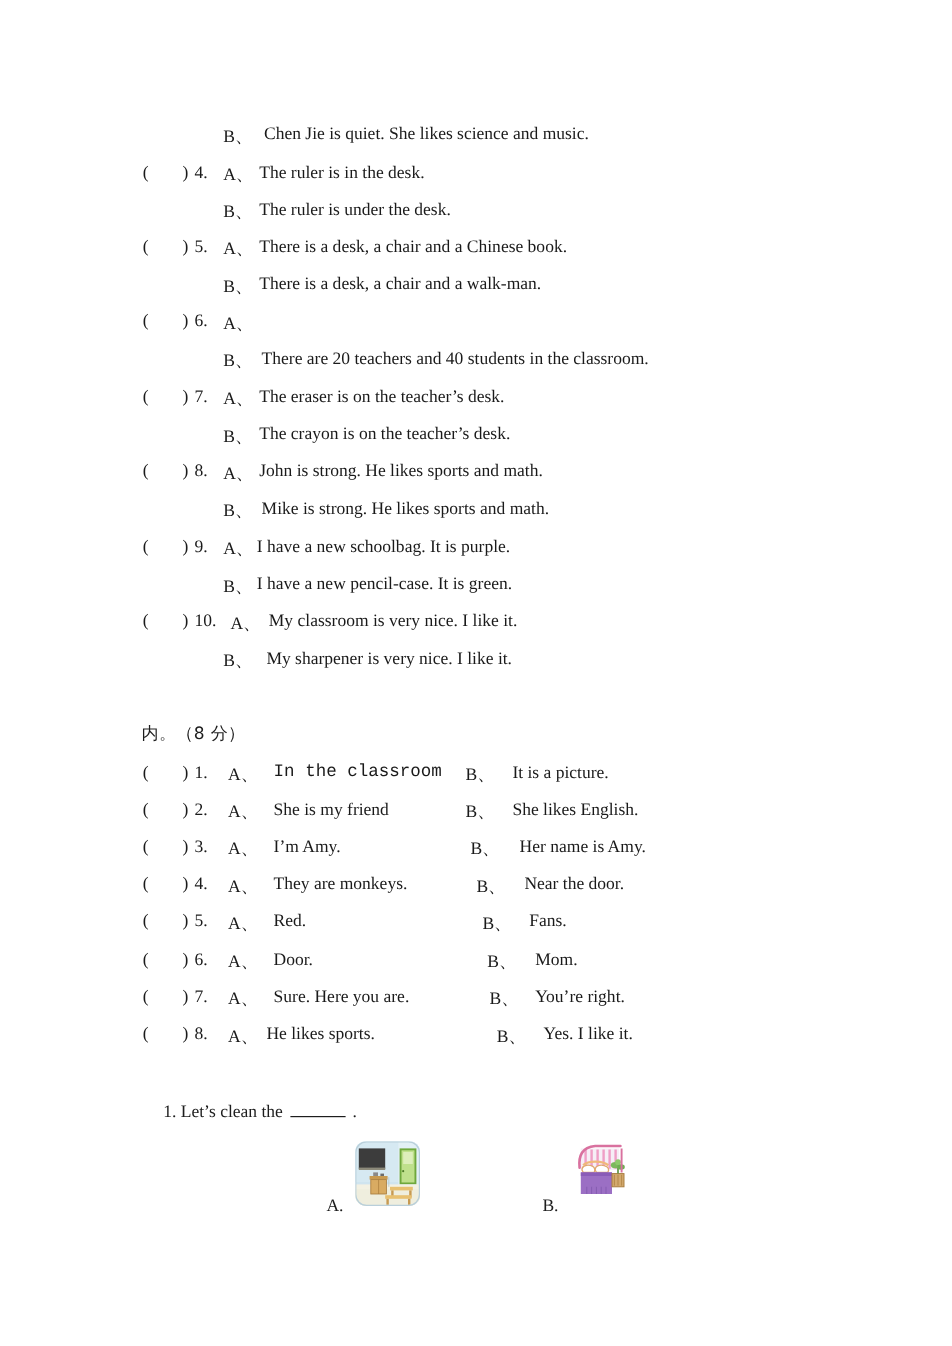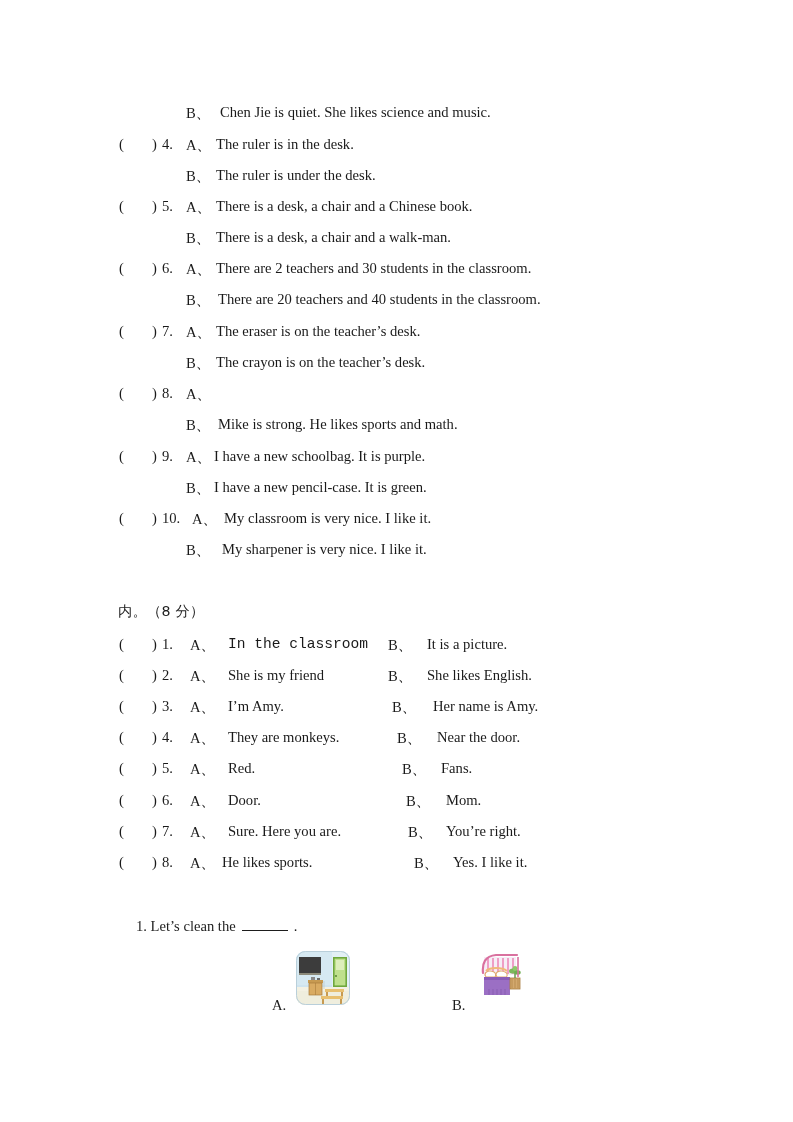--- a/index.html
+++ b/index.html
@@ -128,21 +128,20 @@
   <div class="subrow" style="top:229px;">
     <span style="left:186px;">B、</span>
     <span style="left:216px;">There is a desk, a chair and a walk-man.</span>
   </div>
 
   <div class="qrow" style="top:260px;">
     <span class="paren-open">(</span>
     <span class="paren-close">)</span>
     <span class="qnum">6.</span>
     <span style="left:186px;">A、</span>
-    <span style="left:216px;">There are 2 teachers and 30 students in the classroom.</span>
   </div>
   <div class="subrow" style="top:291px;">
     <span style="left:186px;">B、</span>
     <span style="left:218px;">There are 20 teachers and 40 students in the classroom.</span>
   </div>
 
   <div class="qrow" style="top:323px;">
     <span class="paren-open">(</span>
     <span class="paren-close">)</span>
     <span class="qnum">7.</span>
@@ -152,20 +151,21 @@
   <div class="subrow" style="top:354px;">
     <span style="left:186px;">B、</span>
     <span style="left:216px;">The crayon is on the teacher’s desk.</span>
   </div>
 
   <div class="qrow" style="top:385px;">
     <span class="paren-open">(</span>
     <span class="paren-close">)</span>
     <span class="qnum">8.</span>
     <span style="left:186px;">A、</span>
+    <span style="left:216px;">John is strong. He likes sports and math.</span>
   </div>
   <div class="subrow" style="top:416px;">
     <span style="left:186px;">B、</span>
     <span style="left:218px;">Mike is strong. He likes sports and math.</span>
   </div>
 
   <div class="qrow" style="top:448px;">
     <span class="paren-open">(</span>
     <span class="paren-close">)</span>
     <span class="qnum">9.</span>

